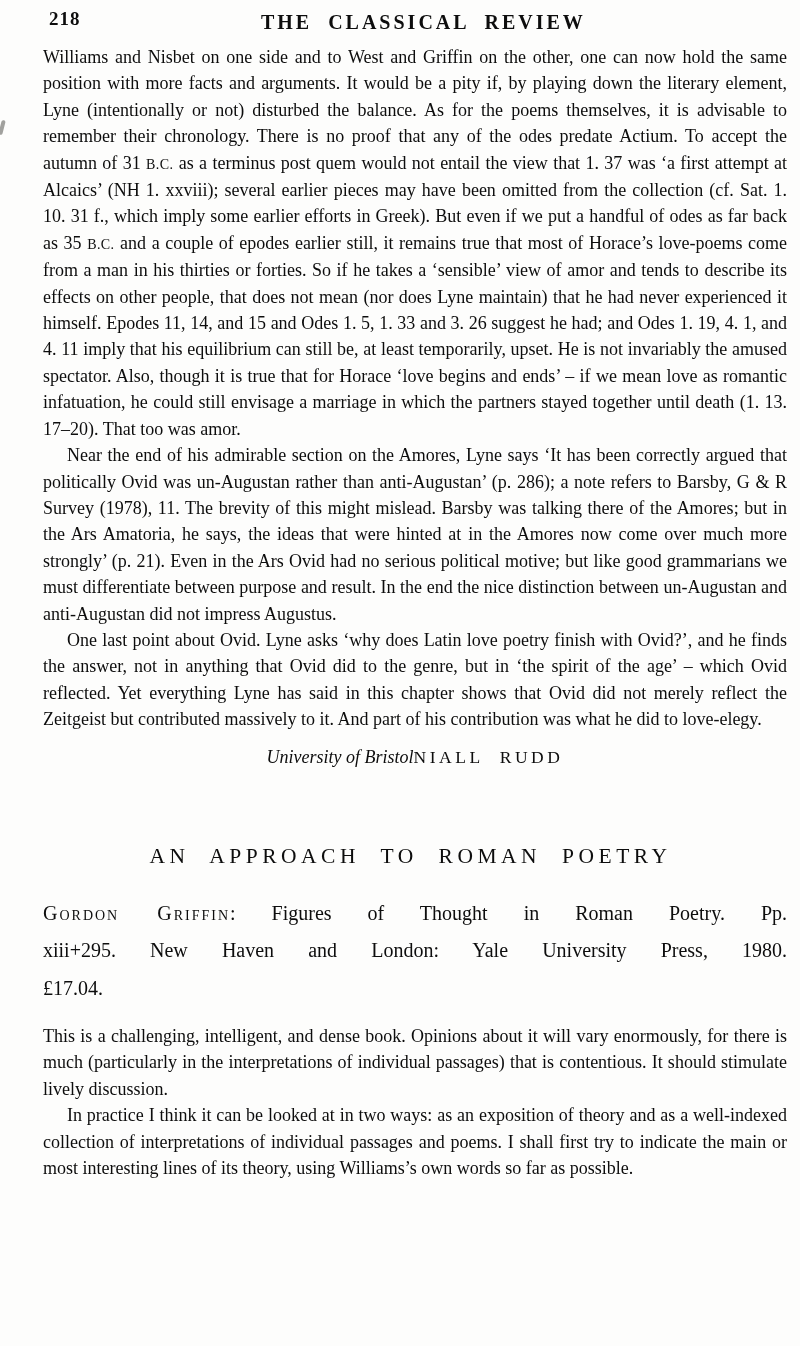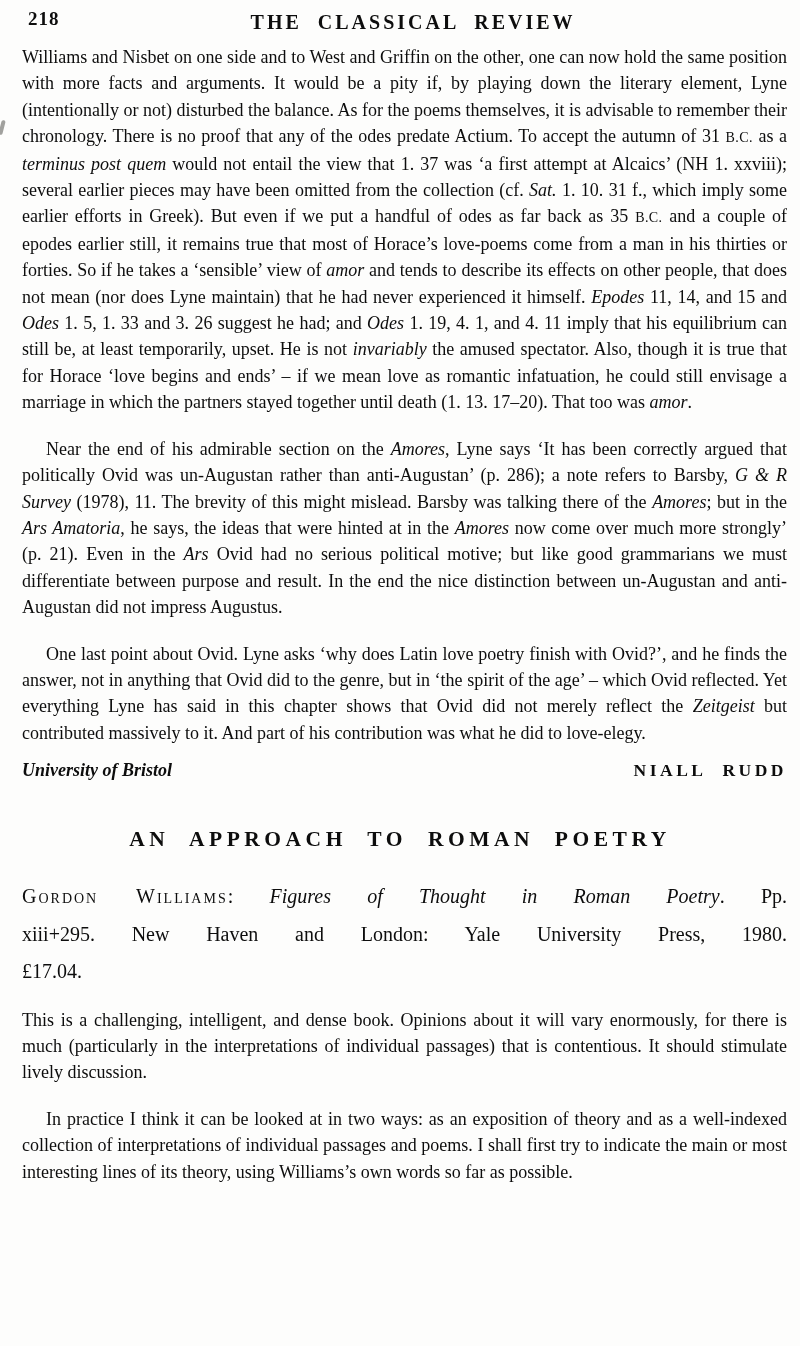--- a/index.html
+++ b/index.html
@@ -10,20 +10,21 @@
   .page {
     position: relative;
     width: 800px;
     height: 1346px;
     margin: 0 auto;
     background: #fdfdfc;
     color: #0d0d0d;
     font-family: "Liberation Serif", "DejaVu Serif", serif;
     overflow: hidden;
     box-sizing: border-box;
+    padding-left: 21px;
   }
   .running-head {
     position: relative;
     height: 24px;
     margin: 8px 14px 0 28px;
   }
   .page-num {
     position: absolute;
     left: 0;
     top: 0;
@@ -44,45 +45,44 @@
   }
   .text-block {
     margin: 12px 13px 0 22px;
   }
   .body-para {
     margin: 0;
     font-size: 18px;
     line-height: 26.4px;
     text-align: justify;
   }
-  .indent { text-indent: 24px; margin-top: 20px; }
-  .seg-italic { font-style: italic; }
+  .indent { text-indent: 24px; }
+  .seg-italic { }
   .seg-bc { font-size: 0.78em; letter-spacing: 0.4px; }
   .seg-smallcaps { font-variant: small-caps; letter-spacing: 2px; }
   .signature {
     display: flex;
-    justify-content: space-between;
+    justify-content: center;
     align-items: baseline;
     margin: 14px 13px 0 22px;
-    font-weight: bold;
   }
   .affiliation {
     font-style: italic;
     font-size: 18px;
   }
   .reviewer {
     font-size: 17.5px;
     letter-spacing: 3.5px;
     word-spacing: 9px;
   }
   .article-heading {
-    margin: 46px 0 0 0;
+    margin: 76px 0 0 0;
     text-align: center;
     font-size: 21.5px;
-    font-weight: bold;
+    font-weight: normal;
     letter-spacing: 4.5px;
     word-spacing: 11px;
   }
   .citation {
     margin: 26px 13px 0 22px;
     font-size: 20px;
     line-height: 37.5px;
     text-align: justify;
     text-align-last: justify;
   }
@@ -118,19 +118,19 @@
       <p class="body-para indent"><span>One last point about Ovid. Lyne asks ‘why does Latin love poetry finish with Ovid?’, and he finds the answer, not in anything that Ovid did to the genre, but in ‘the spirit of the age’ – which Ovid reflected. Yet everything Lyne has said in this chapter shows that Ovid did not merely reflect the </span><span class="seg-italic">Zeitgeist</span><span> but contributed massively to it. And part of his contribution was what he did to love-elegy.</span></p>
     </main>
 
   <div class="signature">
     <span class="affiliation">University of Bristol</span>
     <span class="reviewer">NIALL RUDD</span>
   </div>
 
   <section>
     <h1 class="article-heading">AN APPROACH TO ROMAN POETRY</h1>
-    <p class="citation" id="citation"><span class="seg-smallcaps">Gordon Williams</span><span>: </span><span class="seg-italic">Figures of Thought in Roman Poetry</span><span>. Pp.</span><br><span>xiii+295. New Haven and London: Yale University Press, 1980.</span><br><span>£17.04.</span></p>
+    <p class="citation" id="citation"><span class="seg-smallcaps">Gordon Griffin</span><span>: </span><span class="seg-italic">Figures of Thought in Roman Poetry</span><span>. Pp.</span><br><span>xiii+295. New Haven and London: Yale University Press, 1980.</span><br><span>£17.04.</span></p>
     <div class="review-body" id="williams-paras">
         <p class="body-para"><span>This is a challenging, intelligent, and dense book. Opinions about it will vary enormously, for there is much (particularly in the interpretations of individual passages) that is contentious. It should stimulate lively discussion.</span></p>
         <p class="body-para indent"><span>In practice I think it can be looked at in two ways: as an exposition of theory and as a well-indexed collection of interpretations of individual passages and poems. I shall first try to indicate the main or most interesting lines of its theory, using Williams’s own words so far as possible.</span></p>
       </div>
   </section>
 </div>
 
 </body></html>

